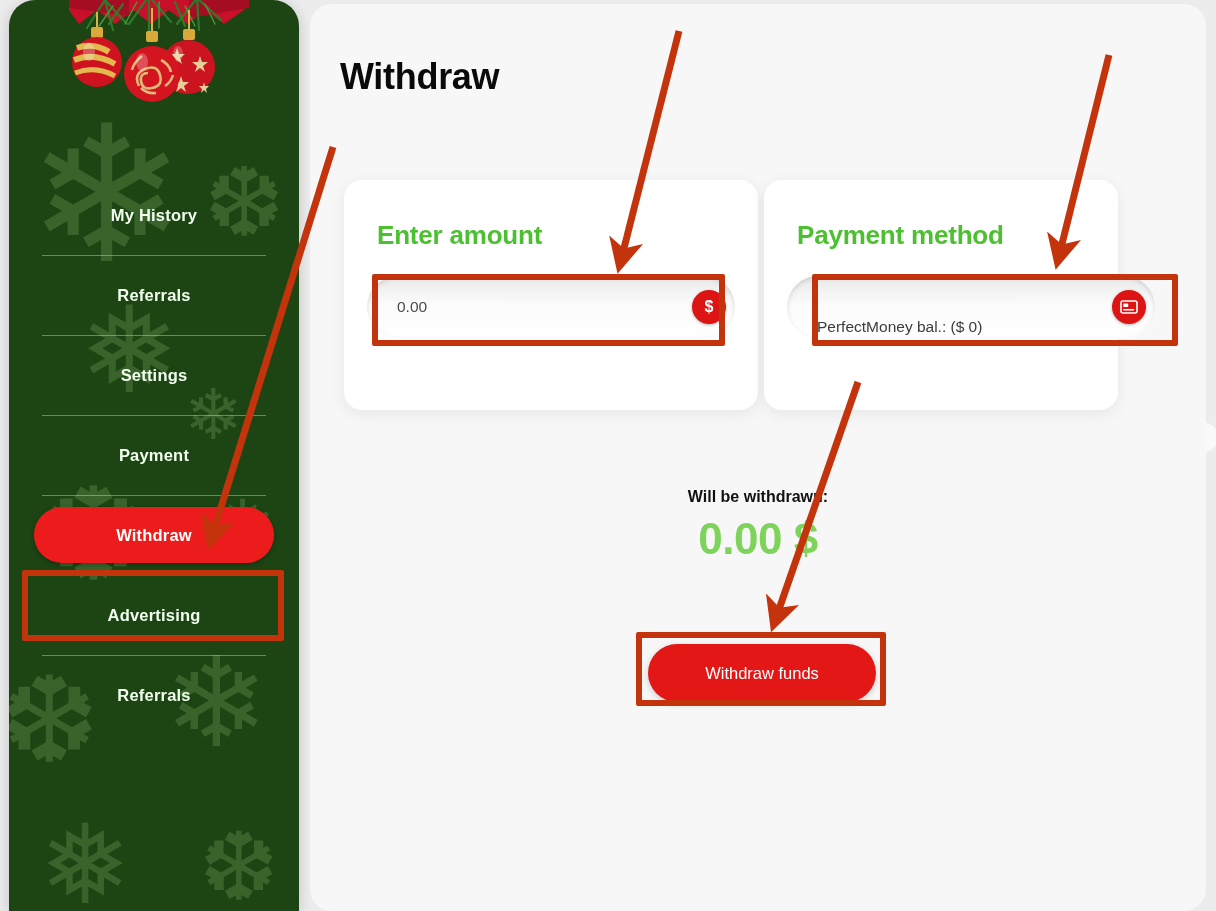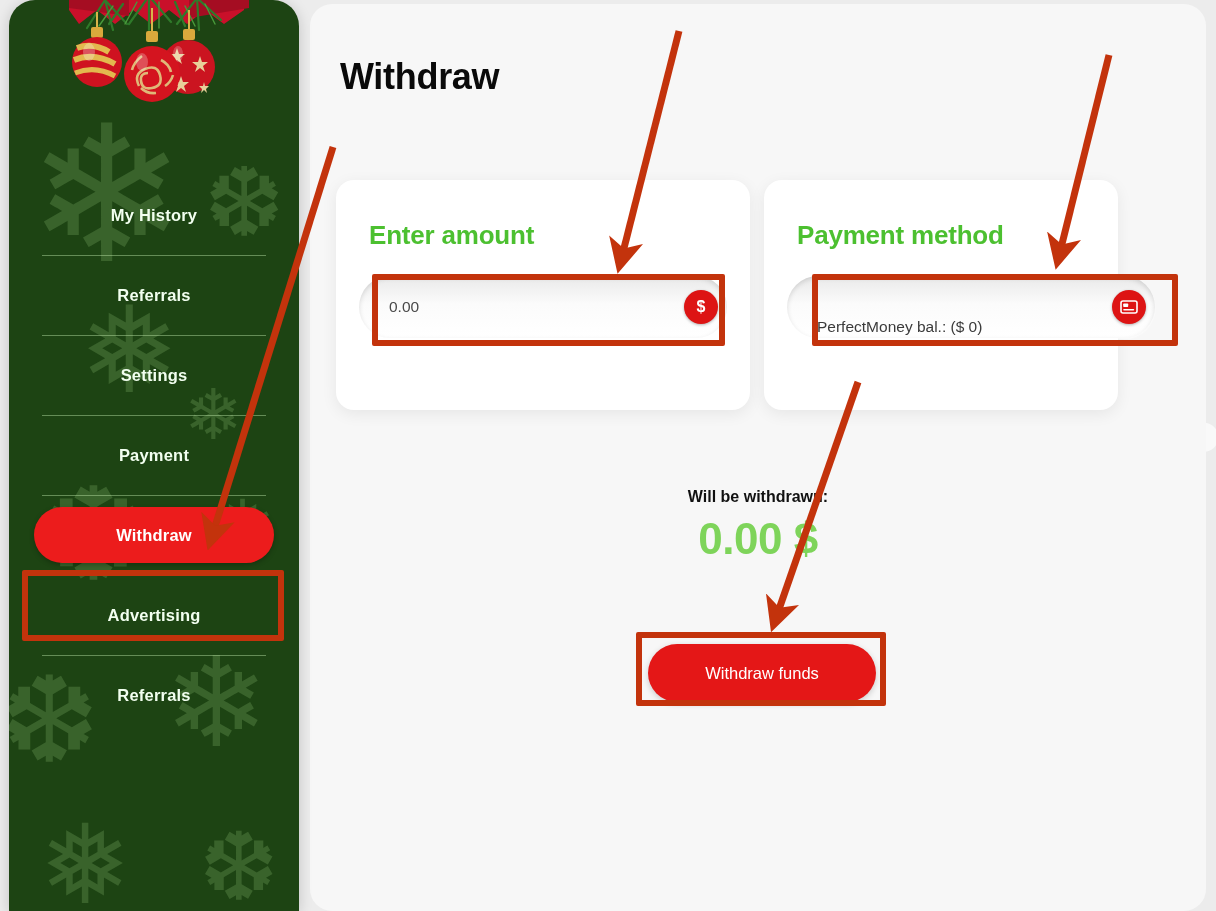--- a/index.html
+++ b/index.html
@@ -139,21 +139,21 @@
     letter-spacing: -.3px;
   }
 
   .card {
     position: absolute;
     top: 176px;
     background: #ffffff;
     border-radius: 18px;
     box-shadow: 0 4px 16px rgba(0,0,0,.07);
   }
-  .card-amount { left: 26px; width: 414px; height: 230px; }
+  .card-amount { left: 34px; width: 414px; height: 230px; }
   .card-method { left: 454px; width: 354px; height: 230px; }
 
   .card-title {
     position: absolute;
     left: 33px;
     top: 40px;
     font-size: 26px;
     font-weight: bold;
     color: #4cc030;
     letter-spacing: -.2px;

